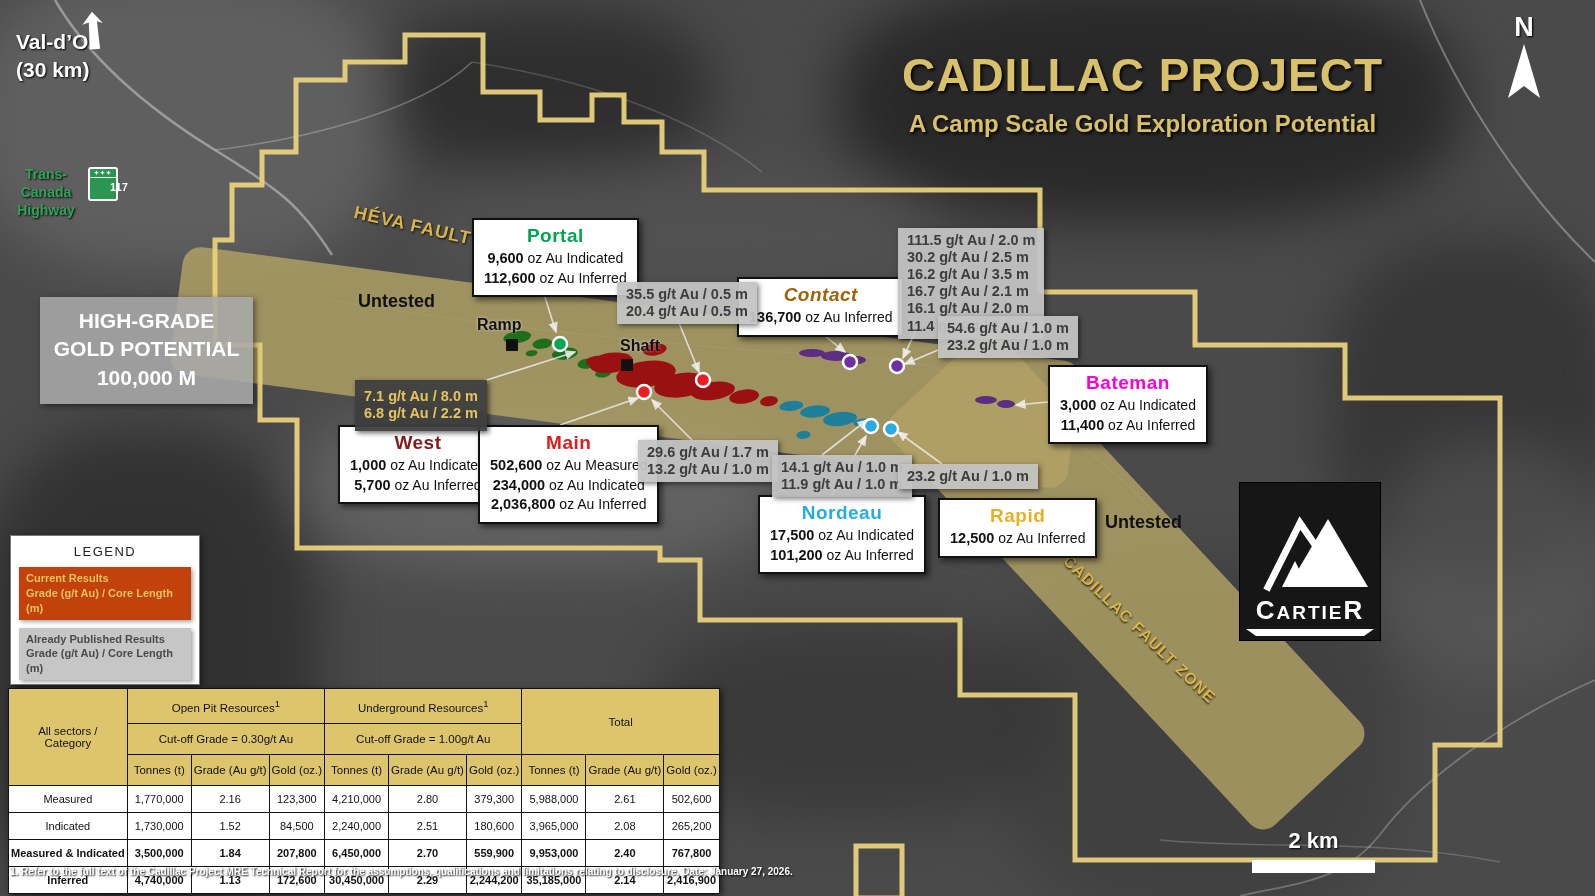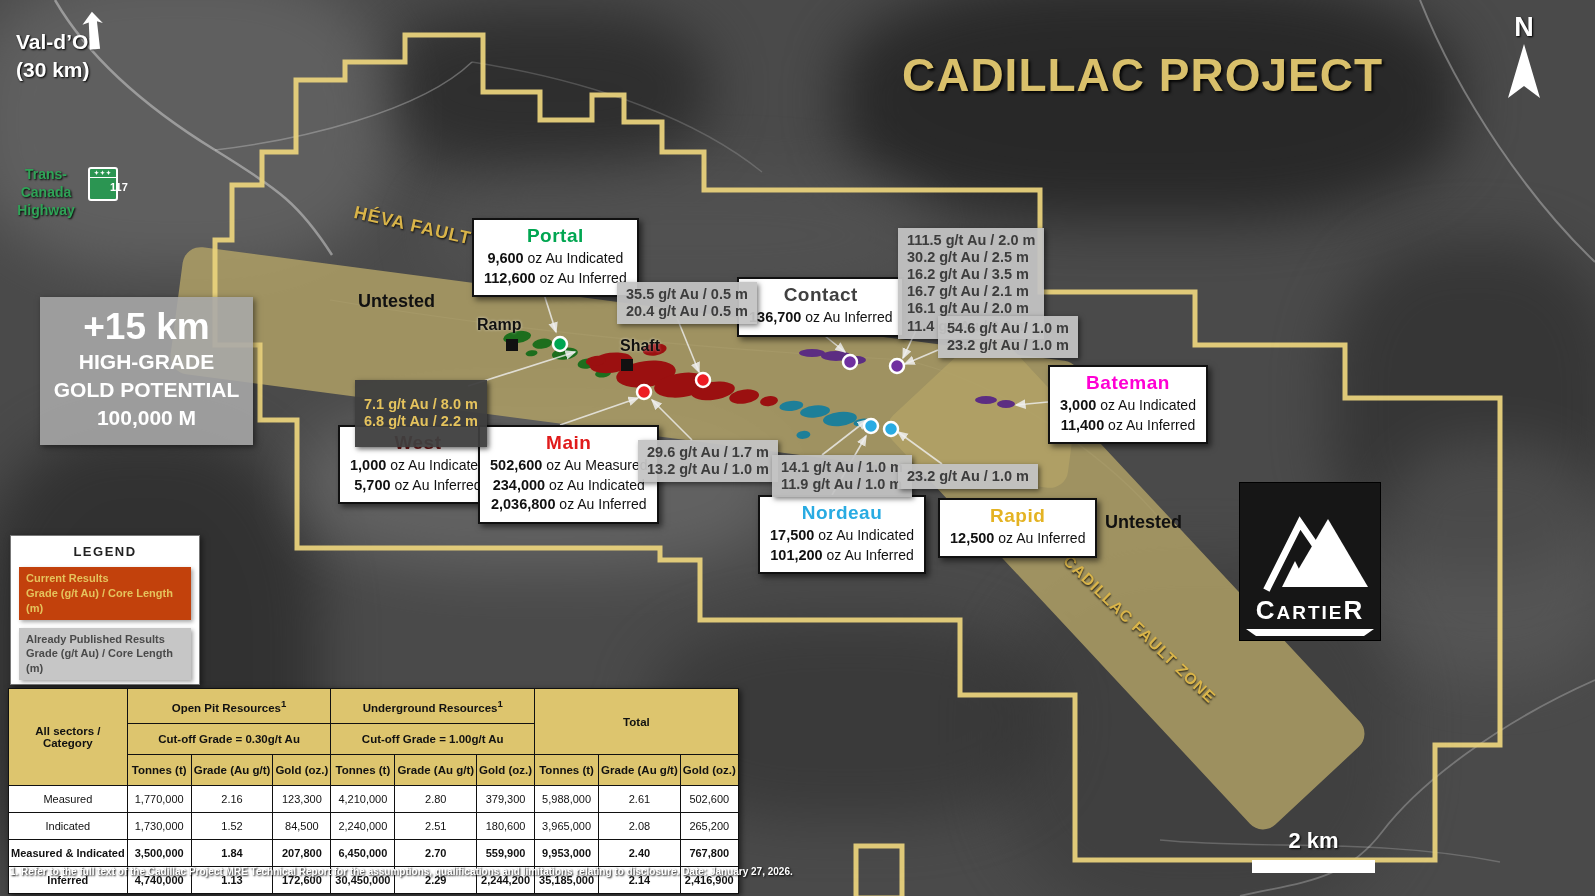--- a/index.html
+++ b/index.html
@@ -19,49 +19,49 @@
             padding:5px 10px 7px;box-shadow:3px 3px 6px rgba(0,0,0,.55);}
   .zone-title{font-weight:bold;font-size:19px;letter-spacing:.5px;margin-bottom:2px;}
   .zone-line{font-size:14px;color:#111;white-space:nowrap;line-height:1.35;}
   .zone-line b{font-size:14.5px;}
   
   .pub-box{position:absolute;background:rgba(196,196,196,0.94);color:#3d3d3d;font-weight:bold;
            font-size:14.5px;line-height:1.18;padding:4px 9px;box-shadow:2px 2px 5px rgba(0,0,0,.5);
            white-space:nowrap;}
   
   .cur-box{position:absolute;background:rgba(62,62,62,0.95);color:#e5c35d;font-weight:bold;
-           font-size:14.5px;line-height:1.2;padding:16px 9px;box-shadow:2px 2px 5px rgba(0,0,0,.6);
+           font-size:14.5px;line-height:1.2;padding:8px 9px;box-shadow:2px 2px 5px rgba(0,0,0,.6);
            white-space:nowrap;}
   
   .promo{position:absolute;left:40px;top:297px;width:205px;background:rgba(168,168,168,0.88);
          text-align:center;color:#fff;font-weight:bold;padding:10px 4px 12px;
          box-shadow:2px 2px 6px rgba(0,0,0,.5);}
   .promo .big{font-size:37px;line-height:1.1;}
   .promo .small{font-size:21px;line-height:1.35;}
   
   .legend{position:absolute;left:10px;top:535px;width:188px;height:148px;background:#fff;
           border:1px solid #777;box-shadow:2px 2px 6px rgba(0,0,0,.5);}
-  .legend-title{text-align:center;font-weight:bold;font-size:13px;letter-spacing:1.5px;
+  .legend-title{text-align:center;font-weight:normal;font-size:13px;letter-spacing:1.5px;
                 color:#222;margin-top:8px;}
   .sw{margin:8px 8px 0;padding:4px 7px;font-weight:bold;font-size:11px;line-height:1.35;
       box-shadow:2px 2px 4px rgba(0,0,0,.35);}
   .sw.cur{background:#c2410c;color:#e5c35d;}
   .sw.pub{background:#c6c6c6;color:#4a4a4a;}
   .legend-date{font-style:italic;font-size:10px;color:#222;margin:7px 0 0 8px;}
   
   .title{position:absolute;left:870px;top:48px;width:545px;text-align:center;color:#d9c06b;
          text-shadow:2px 2px 3px rgba(0,0,0,.9);}
   .title .t1{font-size:46px;font-weight:bold;letter-spacing:1px;}
   .title .t2{font-size:24px;font-weight:bold;margin-top:8px;}
   
   .restable{position:absolute;left:8px;top:688px;border-collapse:collapse;background:#fff;
             box-shadow:2px 2px 6px rgba(0,0,0,.6);}
   .restable td{border:1px solid #111;text-align:center;font-size:11px;padding:2px 2px;
                color:#111;white-space:nowrap;}
-  .restable td.hd{background:#ddc56e;font-weight:bold;font-size:11.5px;}
+  .restable td.hd{background:#ddc56e;font-weight:normal;font-size:11.5px;}
   .restable tr.bold td{font-weight:bold;}
   .restable td.cat{font-size:11px;}
   .footnote{position:absolute;left:10px;top:866px;color:#fff;font-weight:bold;font-size:10px;
             text-shadow:1px 1px 2px #000;}
   
   .cartier{position:absolute;left:1240px;top:483px;width:140px;height:157px;background:#161616;
            box-shadow:0 0 0 1px #000;}
   
   .north{position:absolute;left:1500px;top:12px;width:48px;text-align:center;color:#fff;}
   .north .n{font-size:27px;font-weight:bold;text-shadow:1px 1px 2px #000;}
@@ -194,50 +194,50 @@
   <div>Trans-Canada</div>
   <div>Highway</div>
 </div>
 <div class="shield">
   <div class="crown">✦✦✦</div>
   <div class="num">117</div>
 </div>
 
 <div class="title">
   <div class="t1">CADILLAC PROJECT</div>
+  <div class="t2">A Camp Scale Gold Exploration Potential</div>
 </div>
 
 <div class="north">
   <div class="n">N</div>
 </div>
 <svg class="abs" style="left:1504px;top:44px;" width="40" height="64" viewBox="0 0 40 64">
   <path d="M20,0 L36,54 L20,42 L4,54 Z" fill="#fff"></path>
 </svg>
 
 <div class="fault-label" style="left:352px;top:222px;font-size:18px;transform:rotate(13deg);">HÉVA FAULT ZONE</div>
 <div class="fault-label" style="left:1072px;top:552px;font-size:16px;transform:rotate(44deg);transform-origin:top left;">CADILLAC FAULT ZONE</div>
 <div class="maplabel" style="left:358px;top:291px;font-size:18px;">Untested</div>
 <div class="maplabel" style="left:1105px;top:512px;font-size:18px;">Untested</div>
 <div class="maplabel" style="left:477px;top:316px;font-size:16px;text-shadow:0 0 3px rgba(255,255,255,.6);">Ramp</div>
 <div class="maplabel" style="left:620px;top:337px;font-size:16px;text-shadow:0 0 3px rgba(255,255,255,.6);">Shaft</div>
 
 <div class="promo">
-  <div class="big">+15 km</div>
   <div class="small">HIGH-GRADE</div>
   <div class="small">GOLD POTENTIAL</div>
   <div class="small">100,000 M</div>
 </div>
 
 <div class="zone-box" style="left:472px;top:218px;">
   <div class="zone-title" style="color: rgb(0, 166, 81);">Portal</div>
   <div class="zone-line"><b>9,600</b><span> oz Au Indicated</span></div>
   <div class="zone-line"><b>112,600</b><span> oz Au Inferred</span></div>
 </div>
 <div class="zone-box" style="left:737px;top:277px;">
-  <div class="zone-title" style="color: #404040;">Contact</div>
+  <div class="zone-title" style="color: #a16207; font-style: italic;">Contact</div>
   <div class="zone-line"><b>136,700</b><span> oz Au Inferred</span></div>
 </div>
 <div class="zone-box" style="left:1048px;top:365px;">
   <div class="zone-title" style="color: rgb(255, 0, 212);">Bateman</div>
   <div class="zone-line"><b>3,000</b><span> oz Au Indicated</span></div>
   <div class="zone-line"><b>11,400</b><span> oz Au Inferred</span></div>
 </div>
 <div class="zone-box" style="left:338px;top:425px;">
   <div class="zone-title" style="color: #7f1d1d;">West</div>
   <div class="zone-line"><b>1,000</b><span> oz Au Indicated</span></div>

